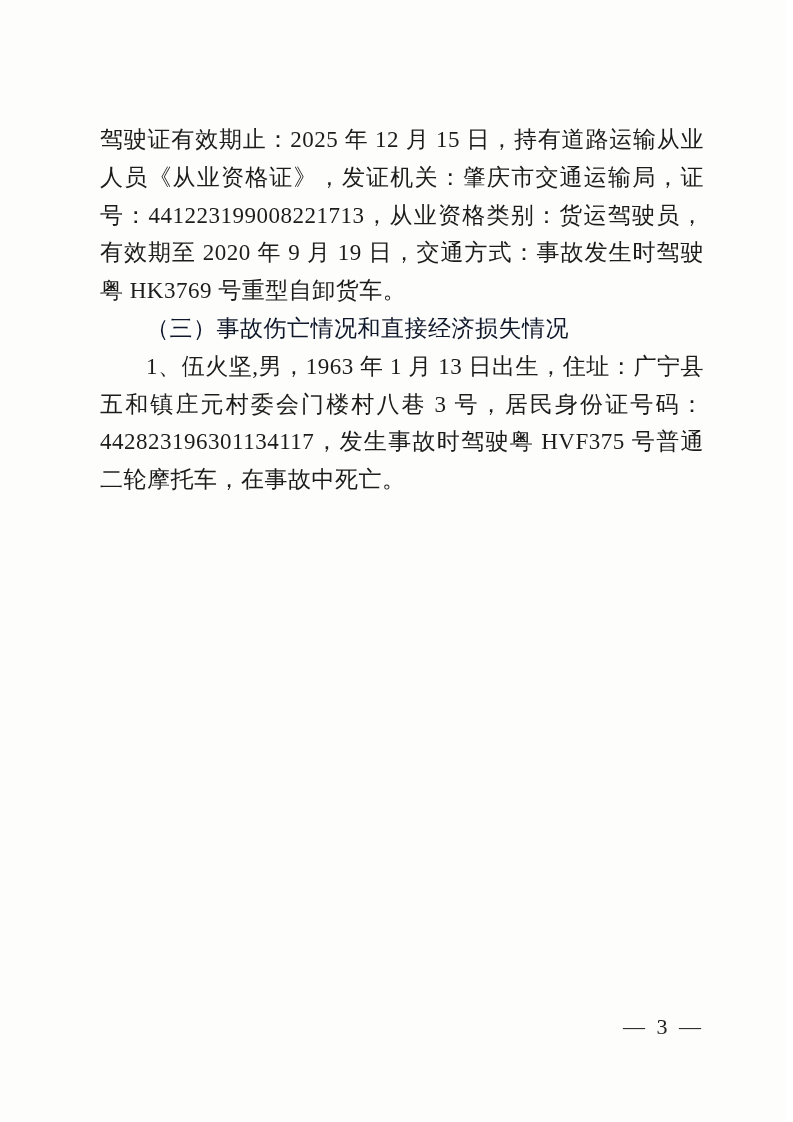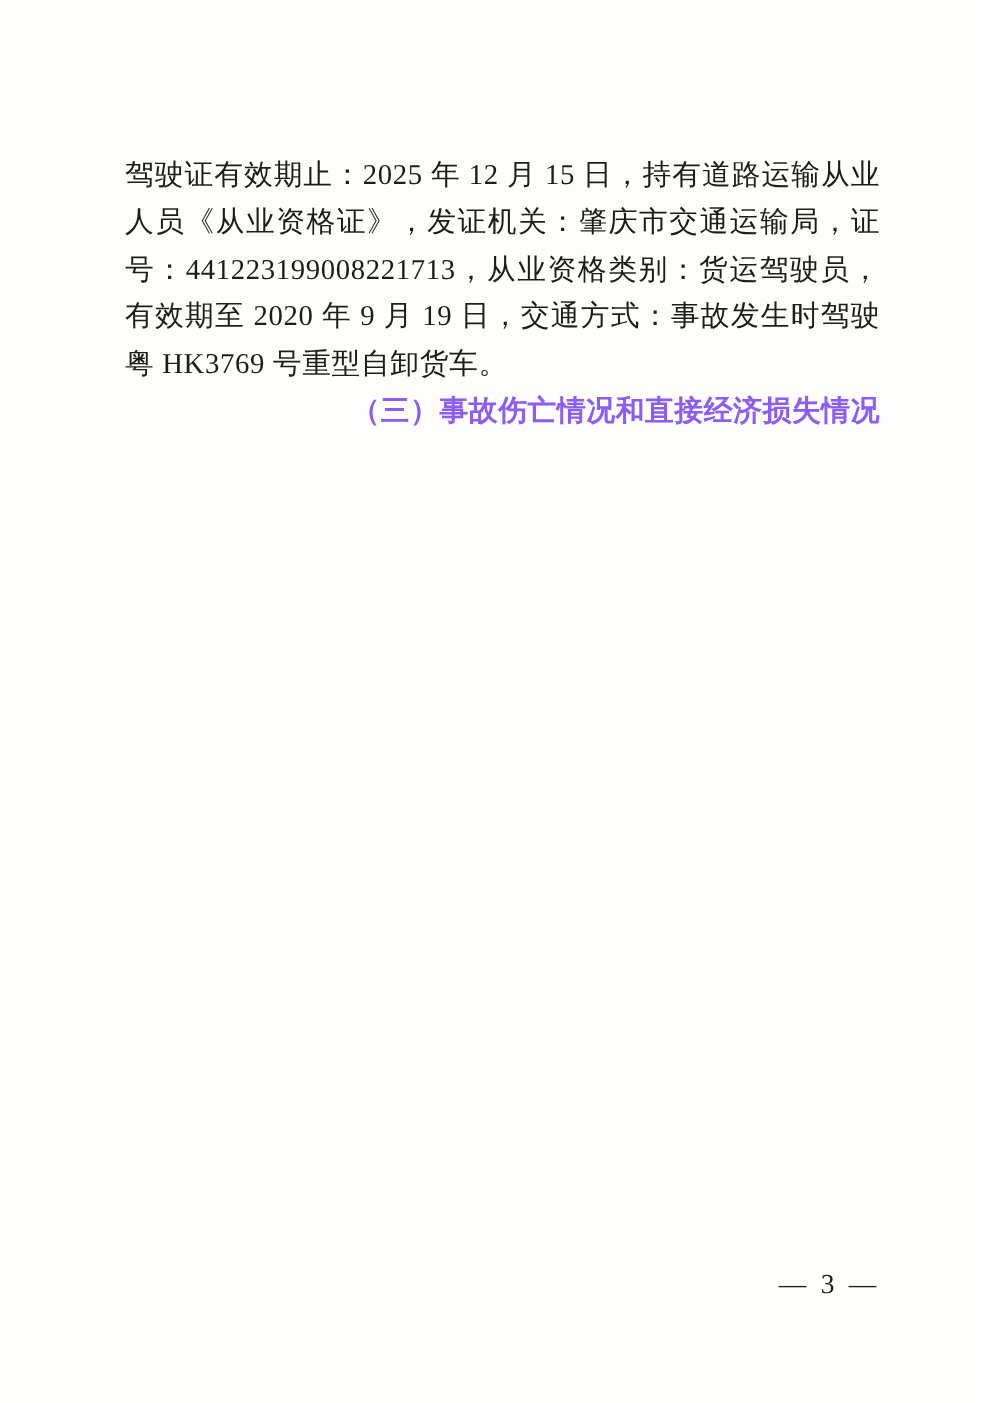--- a/index.html
+++ b/index.html
@@ -29,37 +29,38 @@
     text-align: justify;
     text-indent: 2em;
     letter-spacing: 0.5px;
     color: #1c1c1c;
   }
   .content p.no-indent {
     text-indent: 0;
   }
   .content p.heading {
     font-family: "Liberation Sans", "DejaVu Sans", sans-serif;
-    font-weight: bold;
-    text-align: right;
-    color: #8b5cf6;
+    font-weight: normal;
+    text-align: left;
+    color: #0f172a;
   }
   .page-number {
     position: absolute;
     top: 1014px;
     left: 0;
     width: 704px;
     text-align: right;
     font-size: 22px;
     letter-spacing: 3px;
     color: #222;
   }
 </style>
 </head>
 <body>
 
 <div class="page">
   <div class="content" id="document-content">
       <p class="body no-indent">驾驶证有效期止：2025 年 12 月 15 日，持有道路运输从业人员《从业资格证》，发证机关：肇庆市交通运输局，证号：441223199008221713，从业资格类别：货运驾驶员，有效期至 2020 年 9 月 19 日，交通方式：事故发生时驾驶粤 HK3769 号重型自卸货车。</p>
       <p class="heading">（三）事故伤亡情况和直接经济损失情况</p>
+      <p class="body">1、伍火坚,男，1963 年 1 月 13 日出生，住址：广宁县五和镇庄元村委会门楼村八巷 3 号，居民身份证号码：442823196301134117，发生事故时驾驶粤 HVF375 号普通二轮摩托车，在事故中死亡。</p>
     </div>
   <div class="page-number">— 3 —</div>
 </div>
 
 </body></html>

